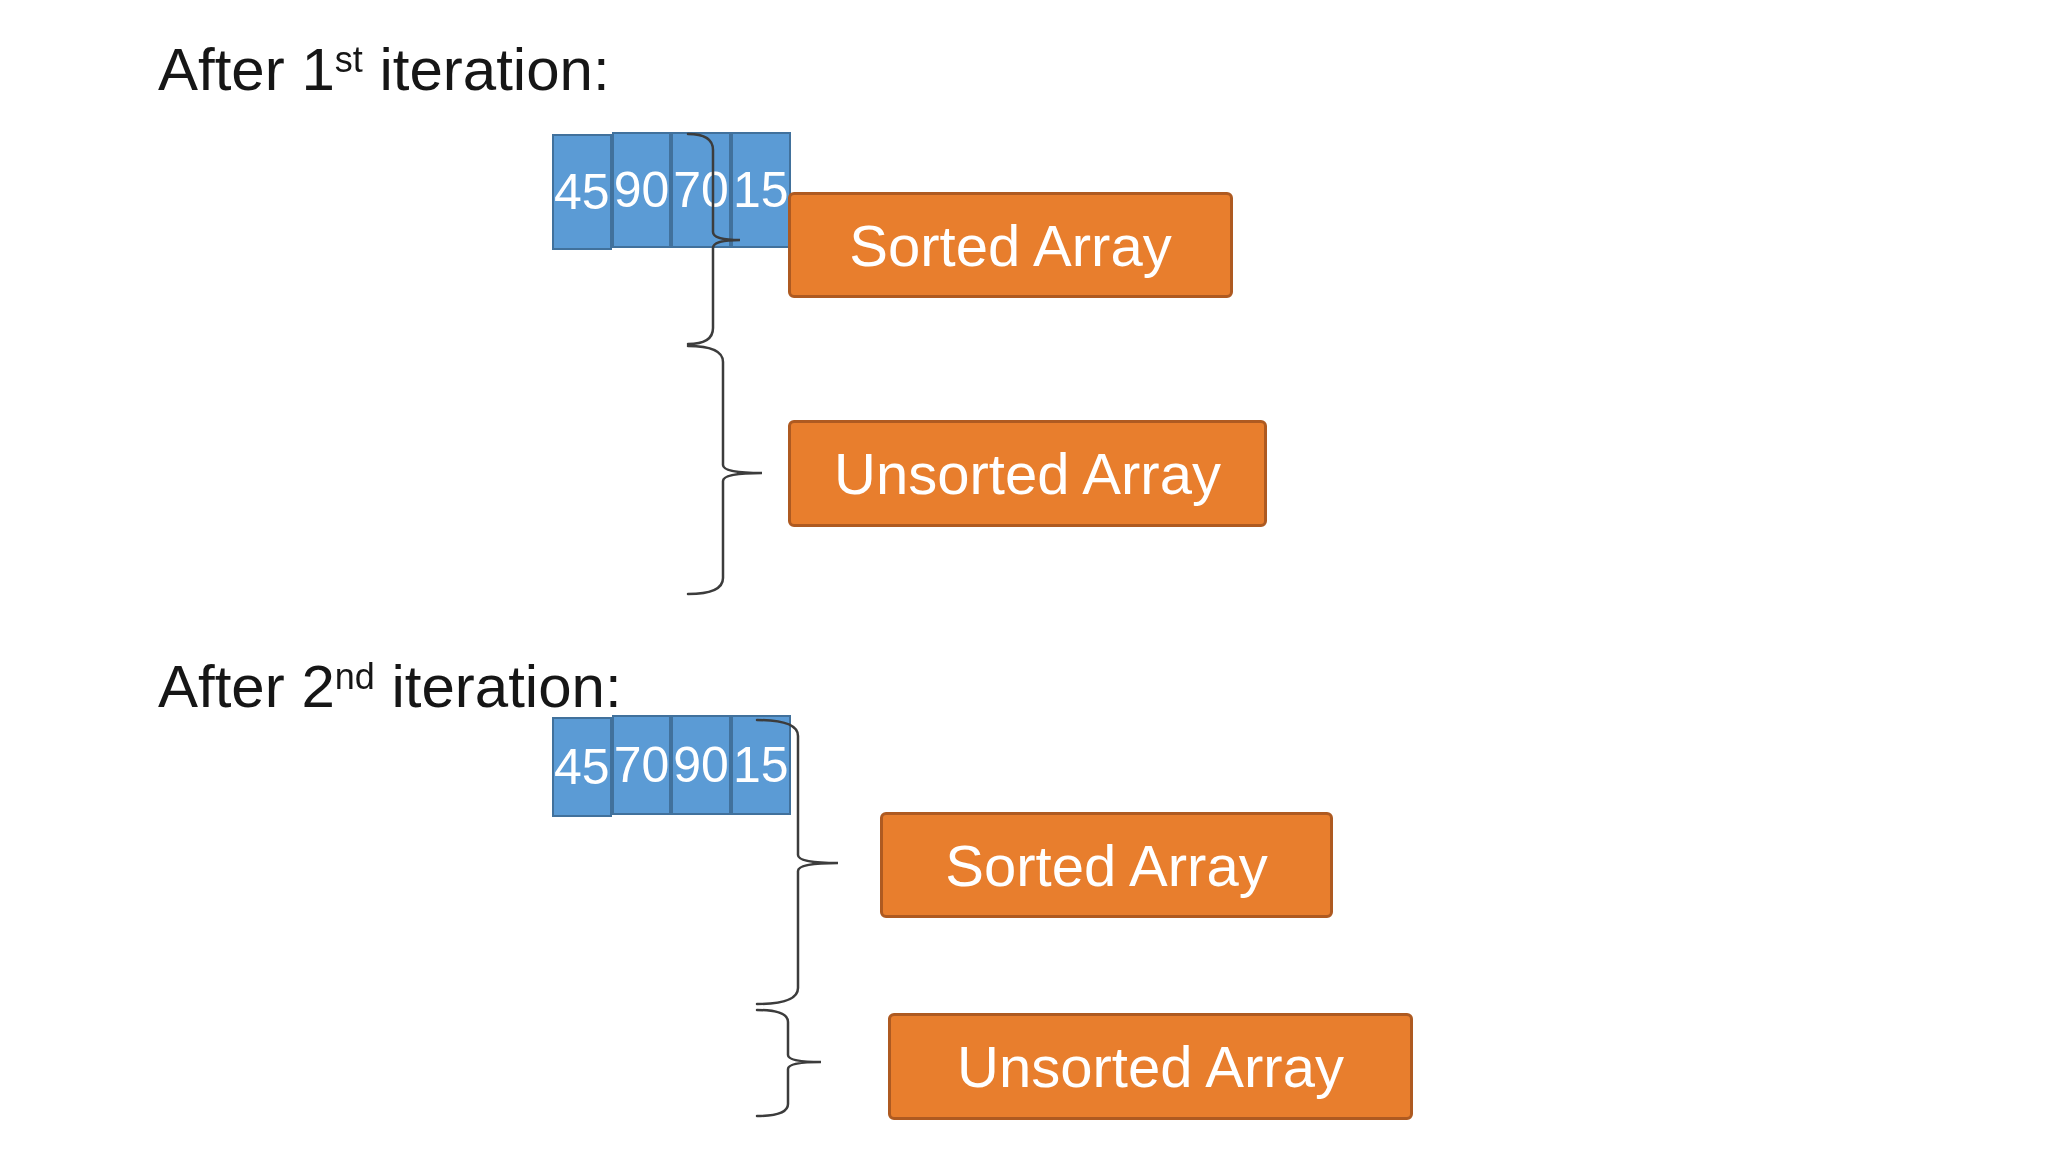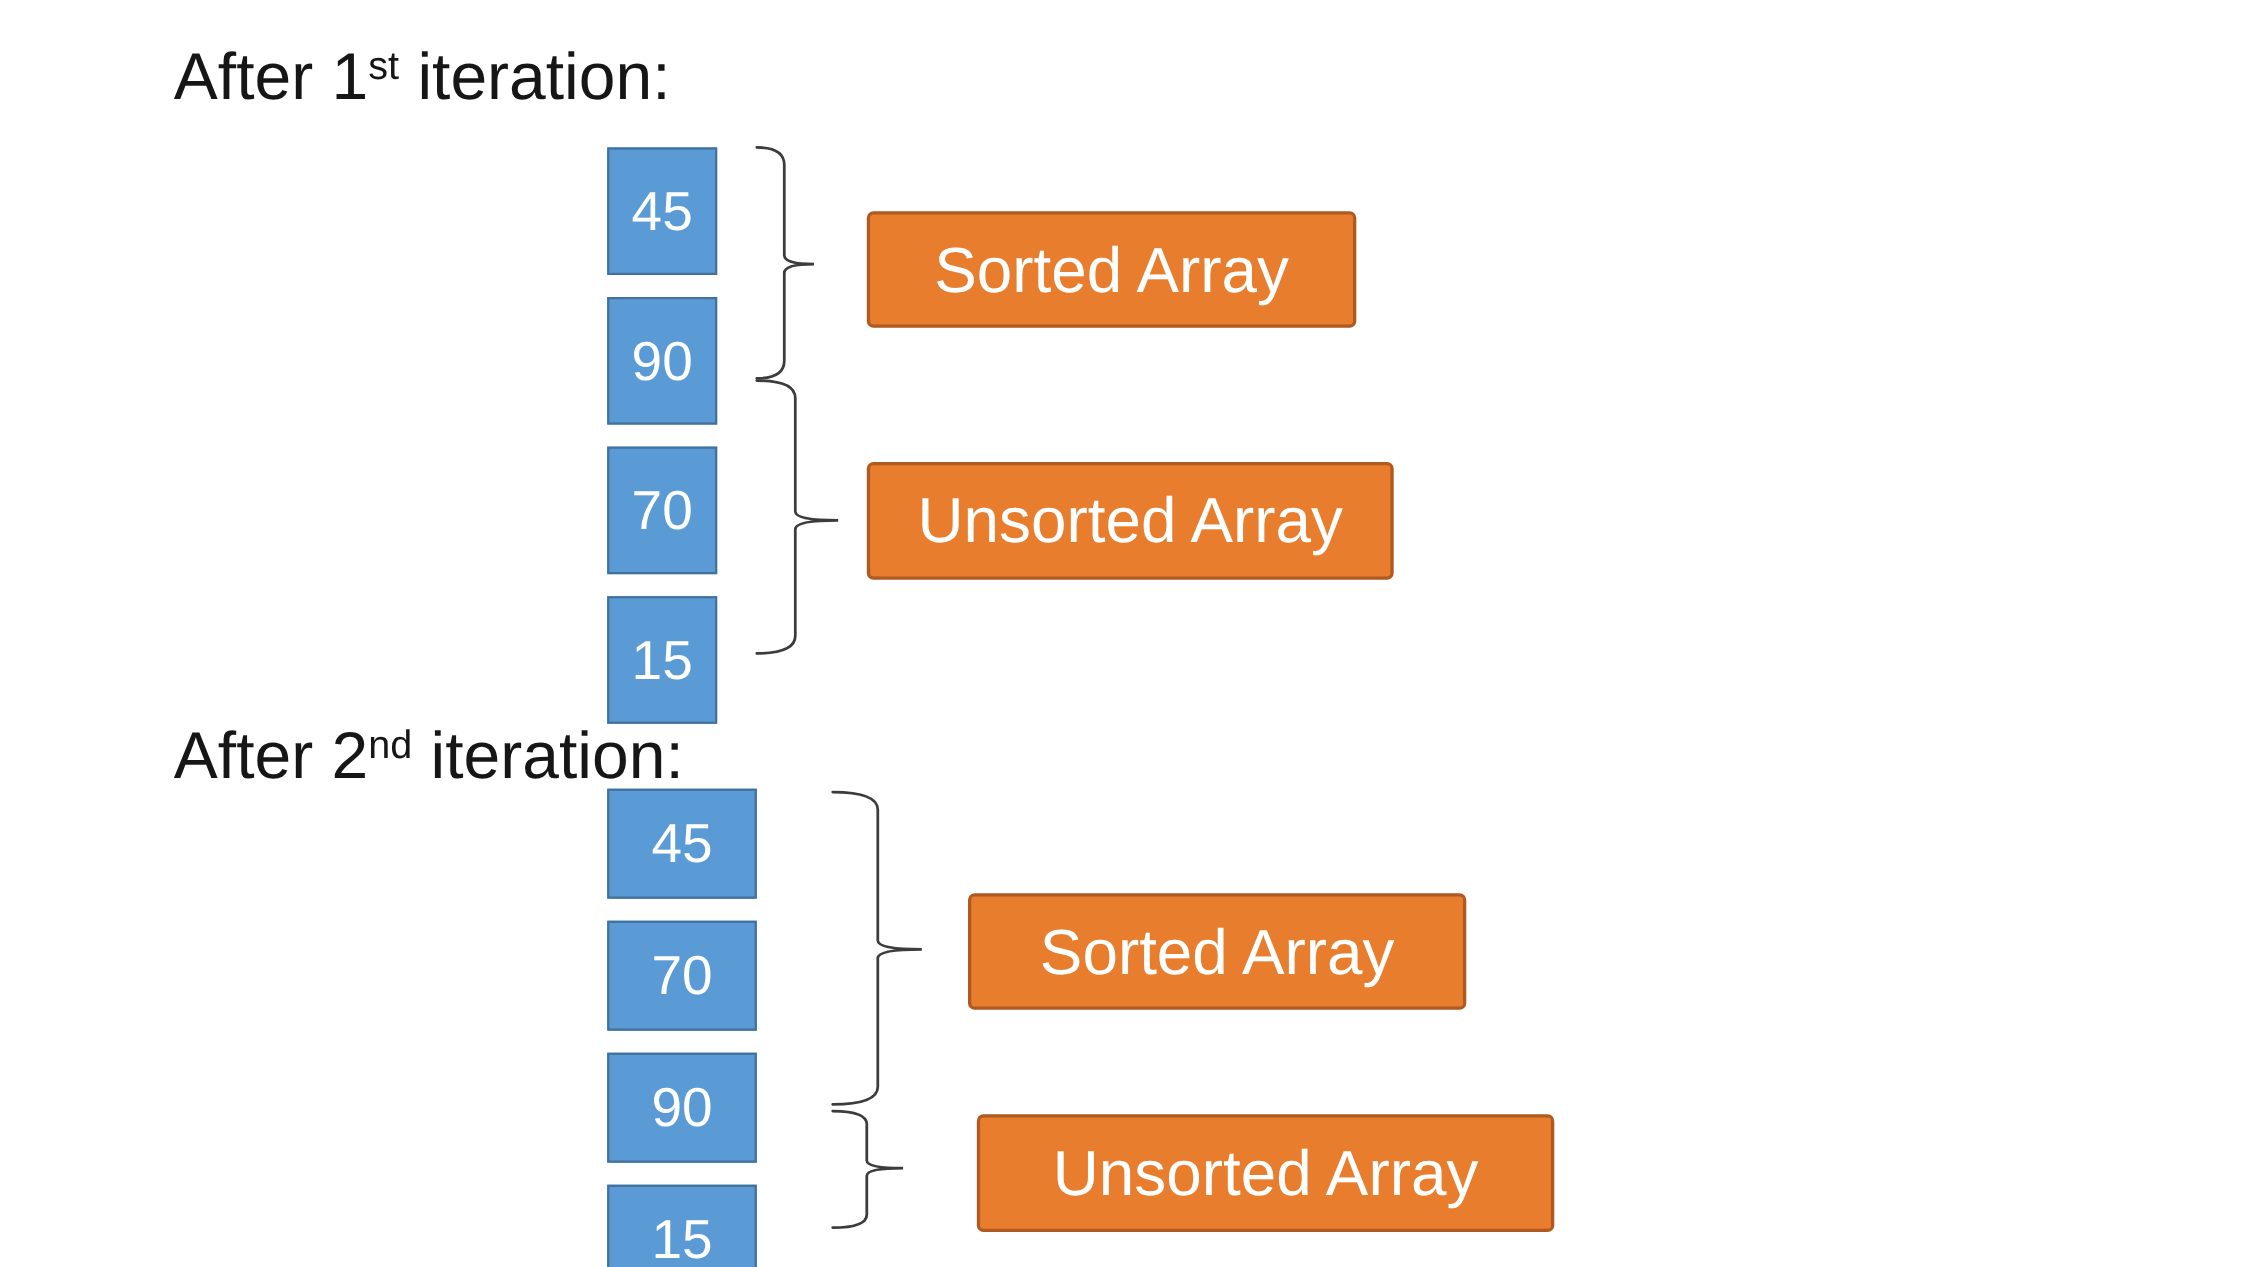--- a/index.html
+++ b/index.html
@@ -24,22 +24,21 @@
     letter-spacing: 0px;
   }
   .title .sup {
     font-size: 0.6em;
     position: relative;
     top: -0.5em;
   }
   .array {
     position: absolute;
     display: flex;
-    flex-direction: column;
-    gap: 22px;
+    flex-direction: row;
   }
   .cell {
     box-sizing: border-box;
     background: #5b9bd5;
     border: 2px solid #41719c;
     color: #ffffff;
     font-size: 50px;
     display: flex;
     align-items: center;
     justify-content: center;

